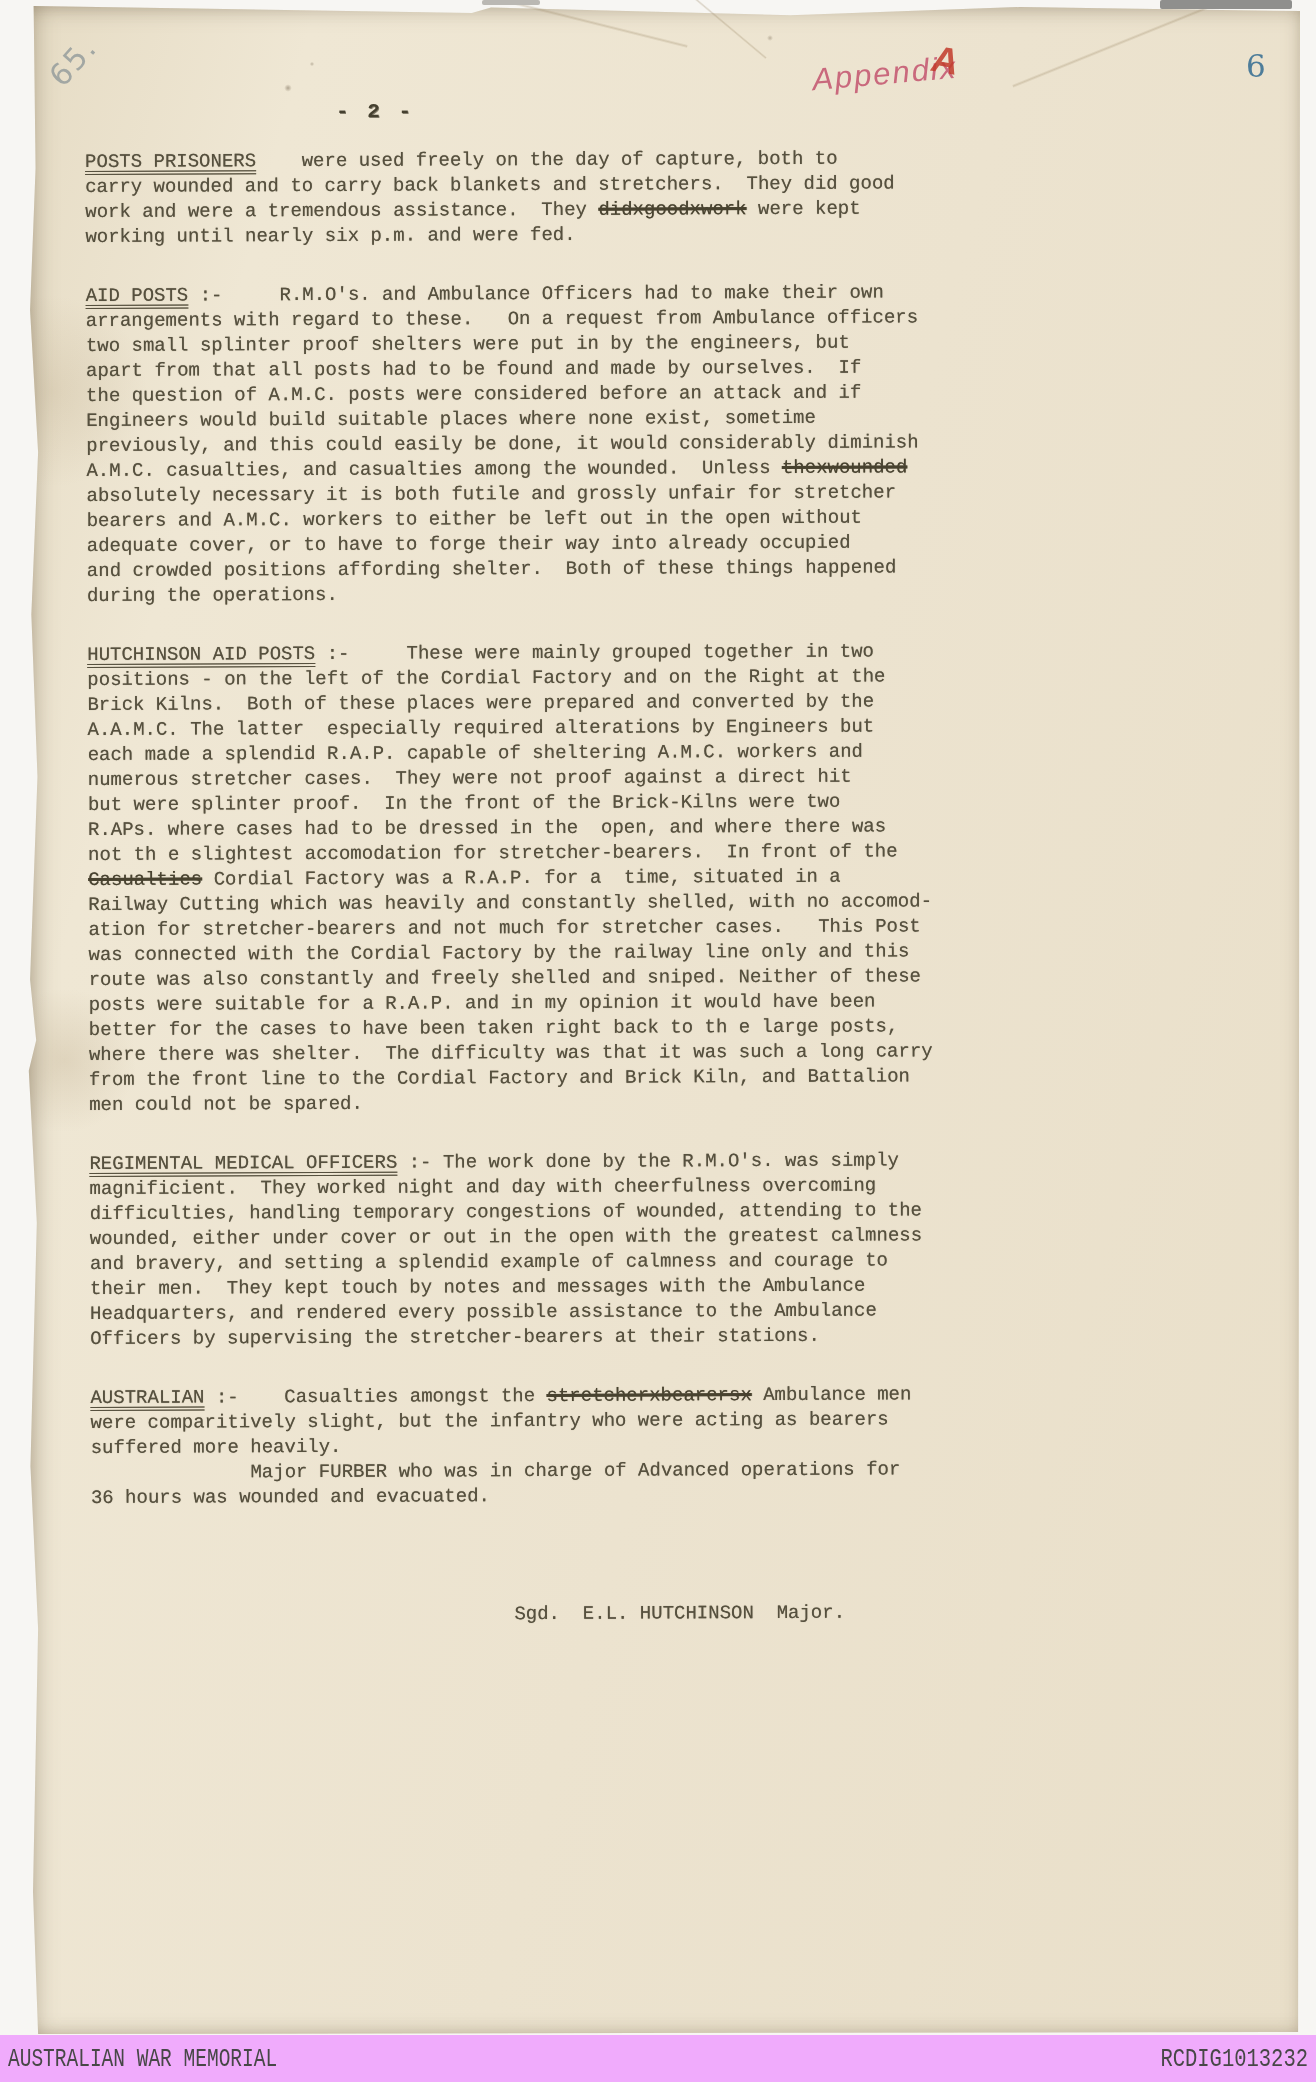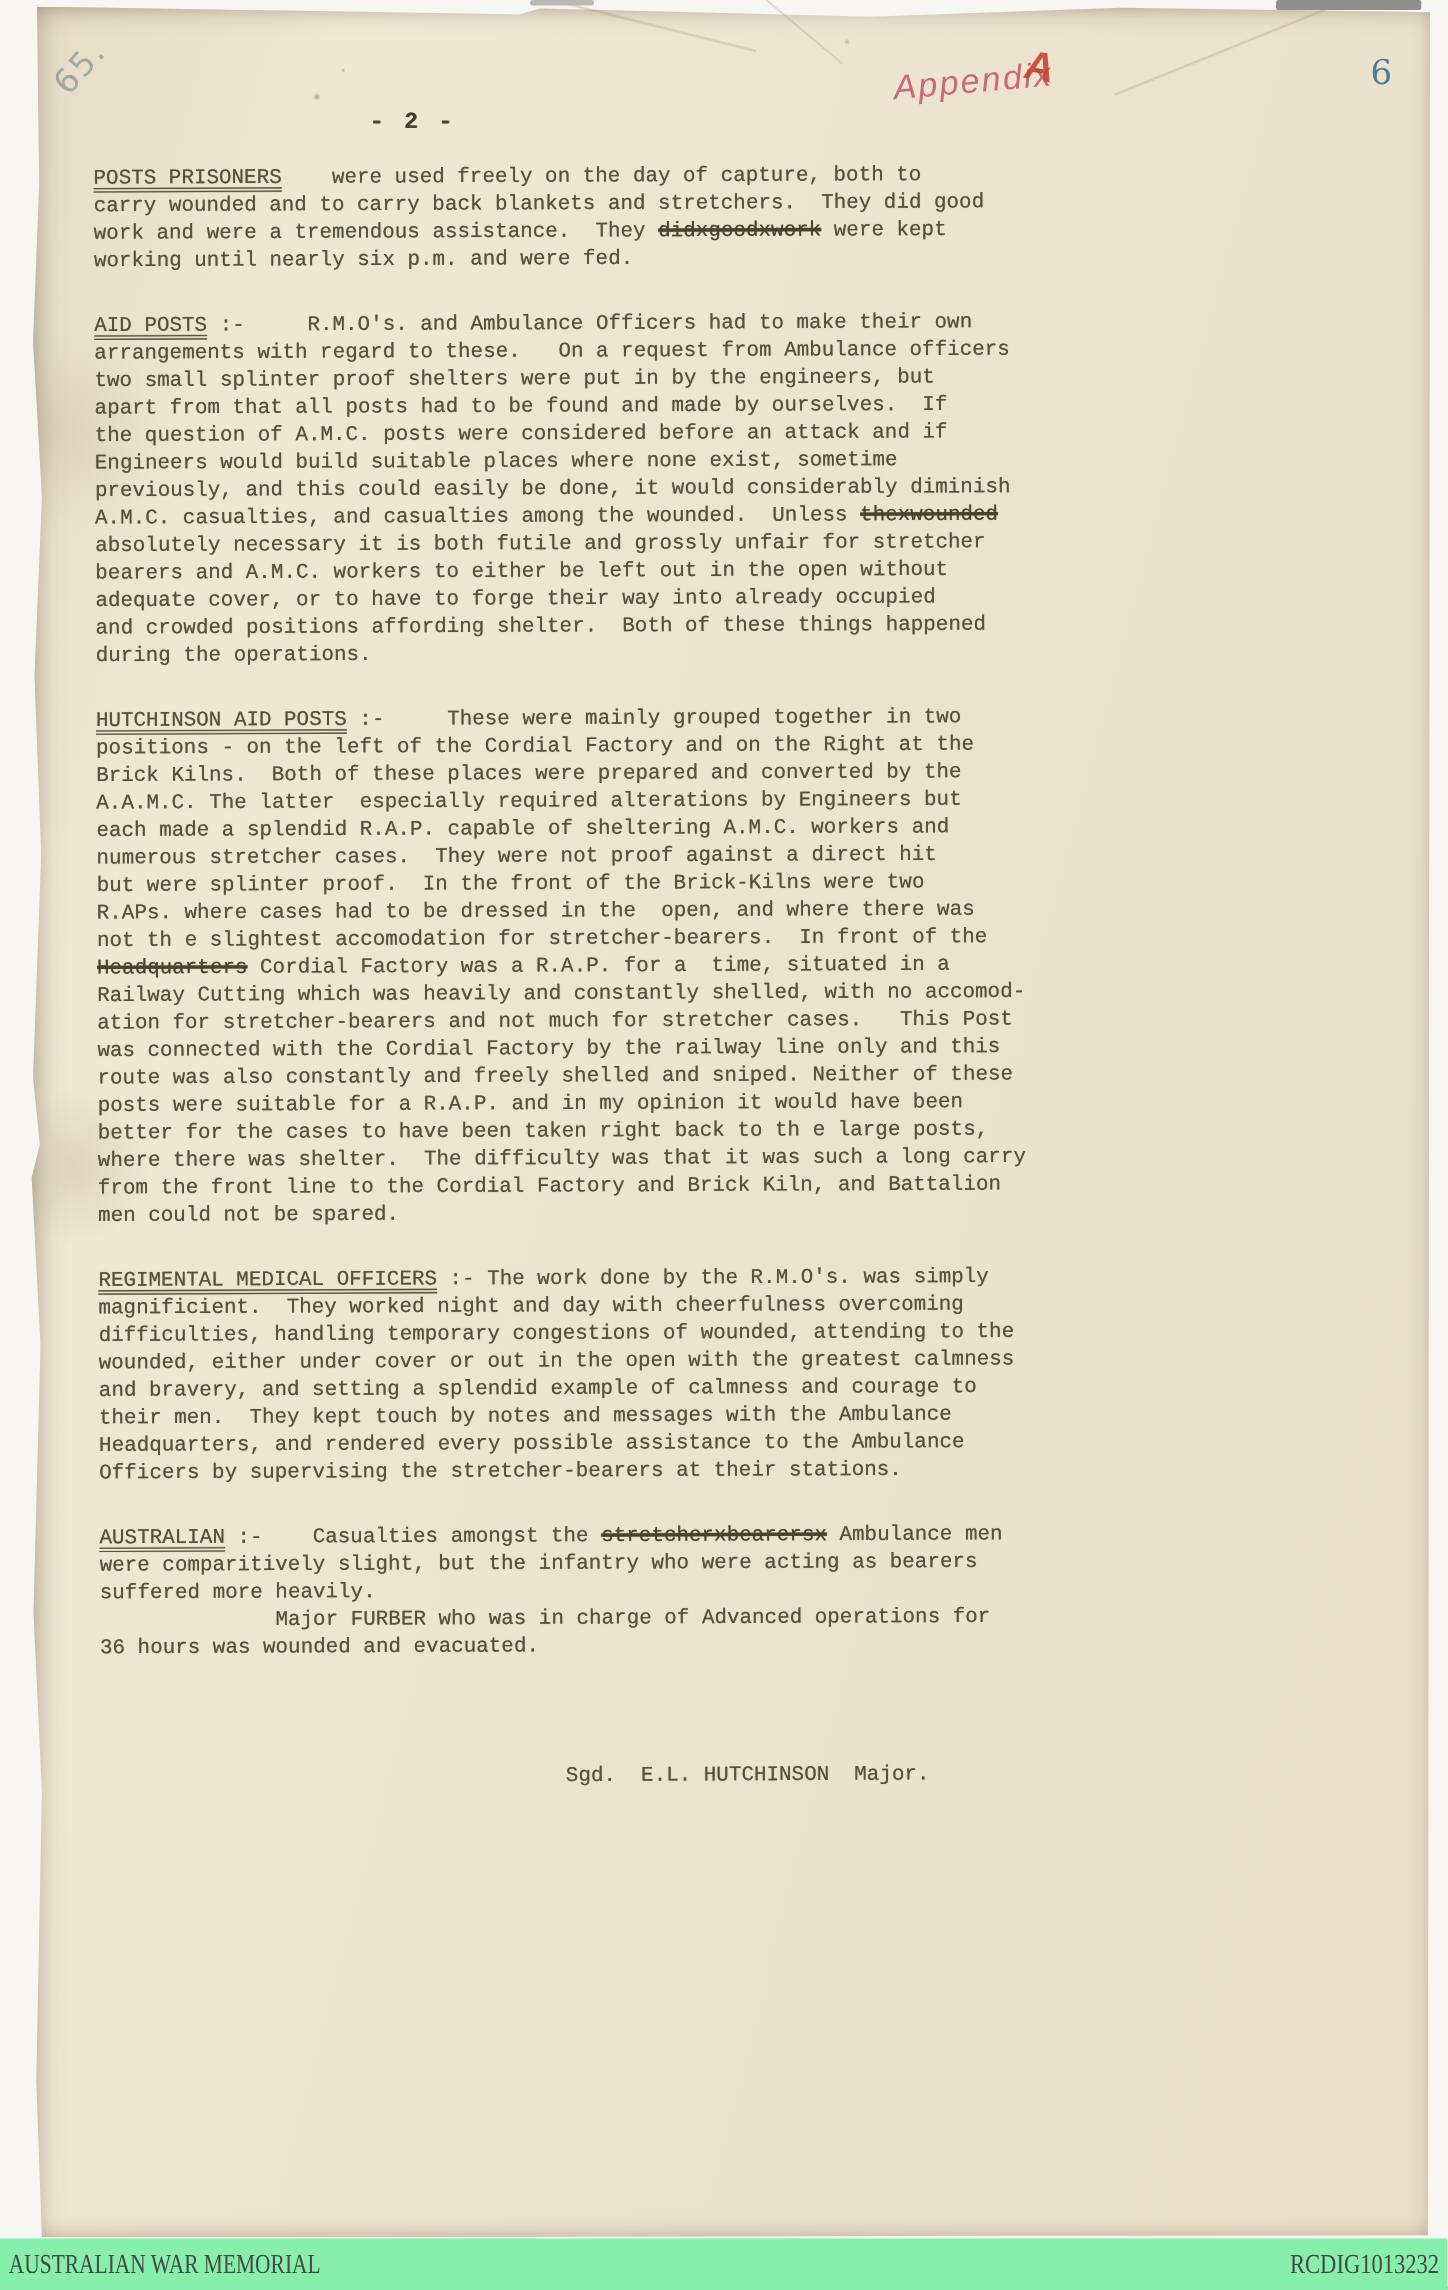--- a/index.html
+++ b/index.html
@@ -68,22 +68,22 @@
     text-shadow:0 0 0.7px rgba(86,80,62,.75);
     transform:rotate(-0.25deg);transform-origin:0 0;
   }
   .para{white-space:pre-wrap;margin:0 0 34px 0;}
   .h{text-decoration:underline double;text-underline-offset:4px;}
   .xout{text-decoration:line-through;text-decoration-thickness:2.5px;font-weight:normal;color:#48422f;}
   .sig{white-space:pre;margin:93px 0 0 423px;}
 
   
   .footer{
-    position:absolute;left:0;bottom:0;width:1316px;height:47px;background:#86efac;
-    font-family:Liberation Serif, serif;color:#474747;
+    position:absolute;left:0;bottom:0;width:1316px;height:47px;background:#f0abfc;
+    font-family:Liberation Mono, monospace;color:#474747;
   }
   .footer .left{
     position:absolute;left:8px;top:10px;font-size:25px;
     transform:scaleX(0.78);transform-origin:0 50%;letter-spacing:0;
   }
   .footer .right{
     position:absolute;right:8px;top:10px;font-size:25px;
     transform:scaleX(0.82);transform-origin:100% 50%;
   }
 </style>
@@ -126,21 +126,21 @@
 
   <p class="para"><span class="h">HUTCHINSON AID POSTS</span><span> :-     These were mainly grouped together in two
 positions - on the left of the Cordial Factory and on the Right at the
 Brick Kilns.  Both of these places were prepared and converted by the
 A.A.M.C. The latter  especially required alterations by Engineers but
 each made a splendid R.A.P. capable of sheltering A.M.C. workers and
 numerous stretcher cases.  They were not proof against a direct hit
 but were splinter proof.  In the front of the Brick-Kilns were two
 R.APs. where cases had to be dressed in the  open, and where there was
 not th e slightest accomodation for stretcher-bearers.  In front of the
-</span><span class="xout">Headquarters</span><span> Cordial Factory was a R.A.P. for a  time, situated in a
+</span><span class="xout">Casualties</span><span> Cordial Factory was a R.A.P. for a  time, situated in a
 Railway Cutting which was heavily and constantly shelled, with no accomod-
 ation for stretcher-bearers and not much for stretcher cases.   This Post
 was connected with the Cordial Factory by the railway line only and this
 route was also constantly and freely shelled and sniped. Neither of these
 posts were suitable for a R.A.P. and in my opinion it would have been
 better for the cases to have been taken right back to th e large posts,
 where there was shelter.  The difficulty was that it was such a long carry
 from the front line to the Cordial Factory and Brick Kiln, and Battalion
 men could not be spared.</span></p>
 

